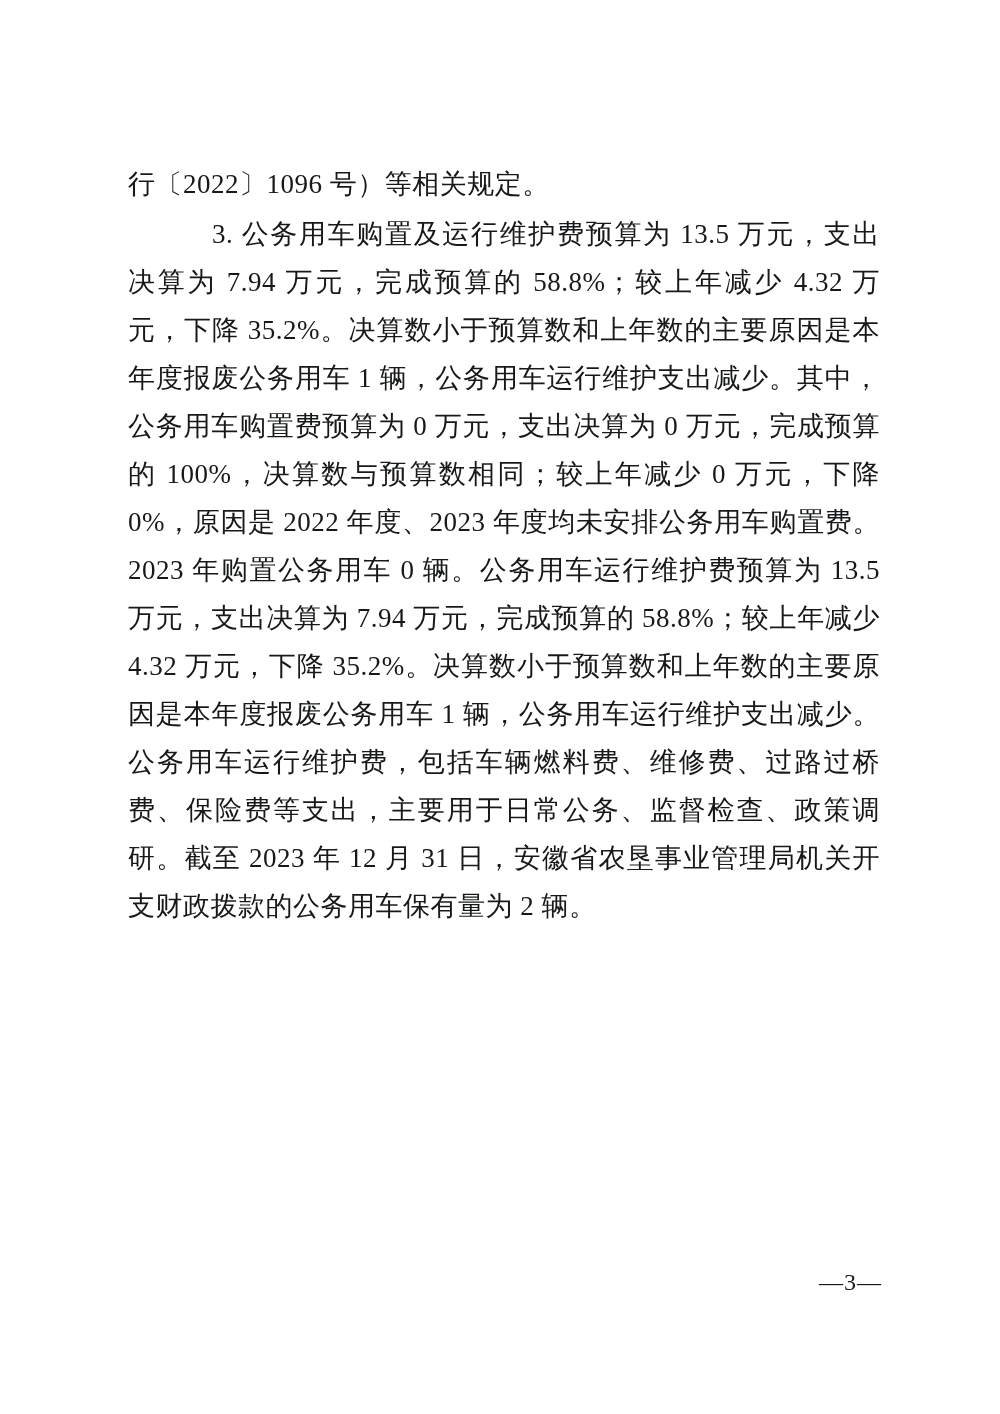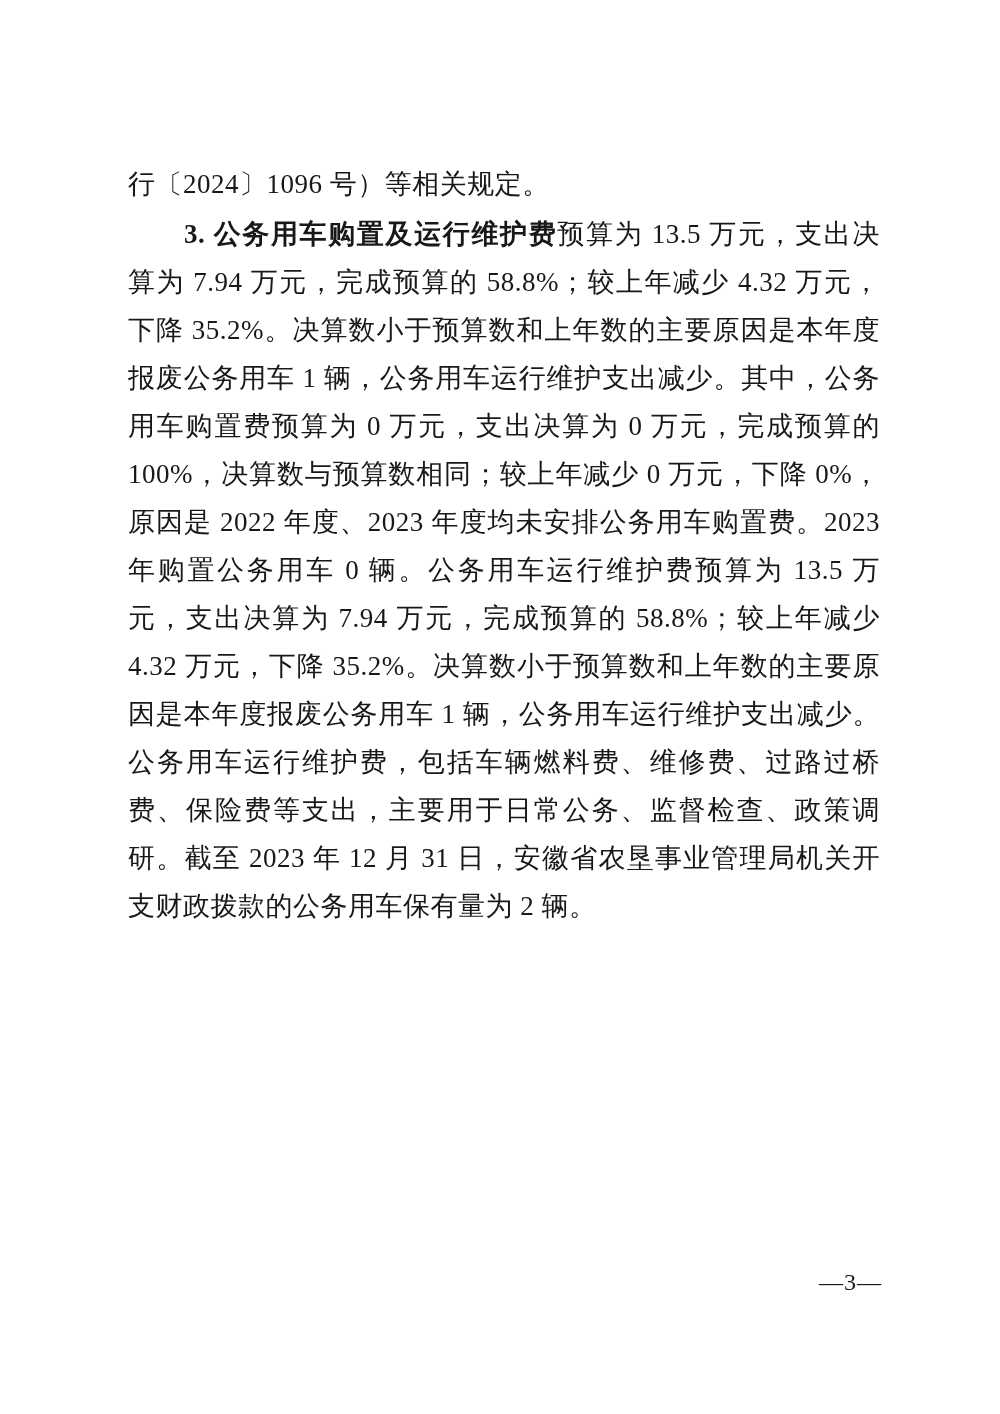--- a/index.html
+++ b/index.html
@@ -32,41 +32,42 @@
     color: #16181a;
     margin: 0;
   }
   .para + .para {
     margin-top: 2px;
   }
   .indent {
     text-indent: 56px;
   }
   .bold-lead {
-    font-weight: bold;
+    font-weight: normal;
+    margin-left: 28px;
   }
   .footer {
     position: absolute;
     right: 118px;
     bottom: 118px;
     font-family: "Liberation Serif", serif;
     font-size: 24px;
     color: #1a1a1a;
     letter-spacing: 1px;
   }
 </style>
 </head>
 <body>
 
 <div class="page">
 
   <div class="body-area">
 
     <p class="para">
-      <span>行〔2024〕1096 号）等相关规定。</span>
+      <span>行〔2022〕1096 号）等相关规定。</span>
     </p>
 
     <p class="para indent">
       <span class="bold-lead">3. 公务用车购置及运行维护费</span><span>预算为 13.5 万元，支出决算为 7.94 万元，完成预算的 58.8%；较上年减少 4.32 万元，下降 35.2%。决算数小于预算数和上年数的主要原因是本年度报废公务用车 1 辆，公务用车运行维护支出减少。其中，公务用车购置费预算为 0 万元，支出决算为 0 万元，完成预算的 100%，决算数与预算数相同；较上年减少 0 万元，下降 0%，原因是 2022 年度、2023 年度均未安排公务用车购置费。2023 年购置公务用车 0 辆。公务用车运行维护费预算为 13.5 万元，支出决算为 7.94 万元，完成预算的 58.8%；较上年减少 4.32 万元，下降 35.2%。决算数小于预算数和上年数的主要原因是本年度报废公务用车 1 辆，公务用车运行维护支出减少。公务用车运行维护费，包括车辆燃料费、维修费、过路过桥费、保险费等支出，主要用于日常公务、监督检查、政策调研。截至 2023 年 12 月 31 日，安徽省农垦事业管理局机关开支财政拨款的公务用车保有量为 2 辆。</span>
     </p>
 
   </div>
 
   <div class="footer">—3—</div>
 

